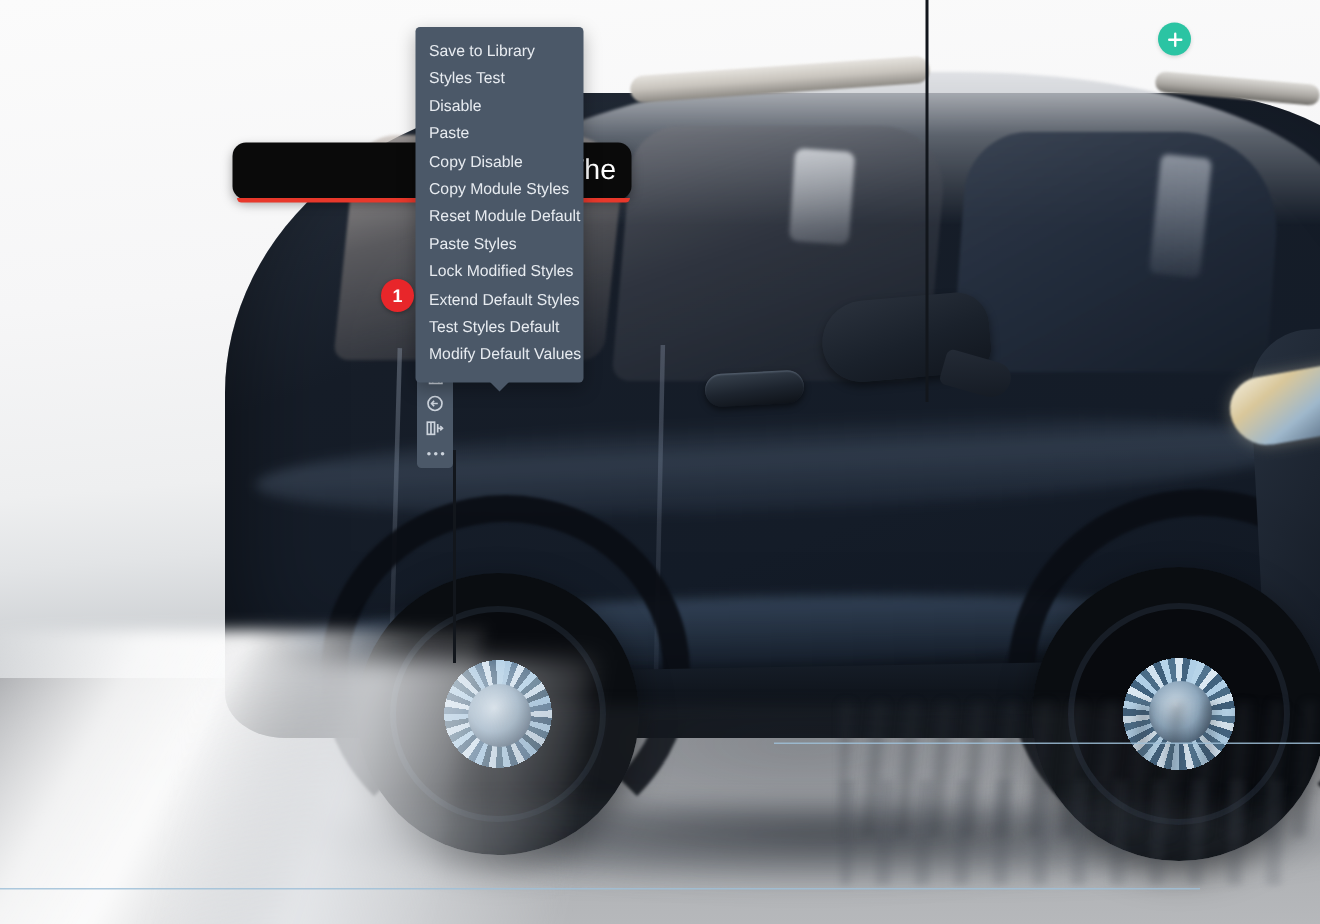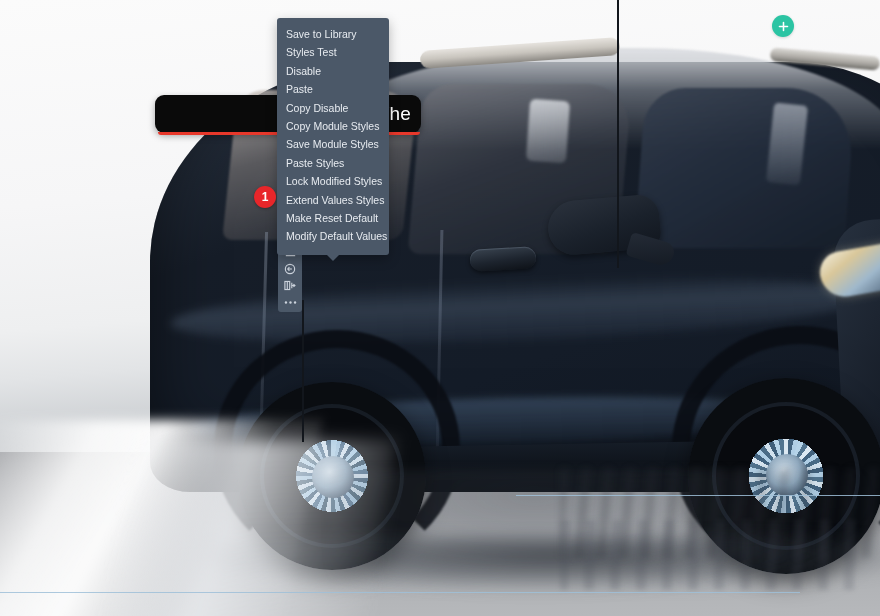--- a/index.html
+++ b/index.html
@@ -478,25 +478,25 @@
     </div>
   </div>
 
   <div class="ctx-menu">
     <div class="ctx-item">Save to Library</div>
     <div class="ctx-item">Styles Test</div>
     <div class="ctx-item">Disable</div>
     <div class="ctx-item">Paste</div>
     <div class="ctx-item">Copy Disable</div>
     <div class="ctx-item">Copy Module Styles</div>
-    <div class="ctx-item">Save Module Styles</div>
+    <div class="ctx-item">Reset Module Default</div>
     <div class="ctx-item">Paste Styles</div>
     <div class="ctx-item">Lock Modified Styles</div>
-    <div class="ctx-item">Extend Values Styles</div>
-    <div class="ctx-item">Make Reset Default</div>
+    <div class="ctx-item">Extend Default Styles</div>
+    <div class="ctx-item">Test Styles Default</div>
     <div class="ctx-item">Modify Default Values</div>
   </div>
 
   <div class="badge-one">1</div>
 
   <div class="add-btn">
     <svg width="11" height="11" viewBox="0 0 12 12">
       <path d="M6 1.6v8.8M1.6 6h8.8" stroke="#ffffff" stroke-width="1.7" stroke-linecap="round"></path>
     </svg>
   </div>

